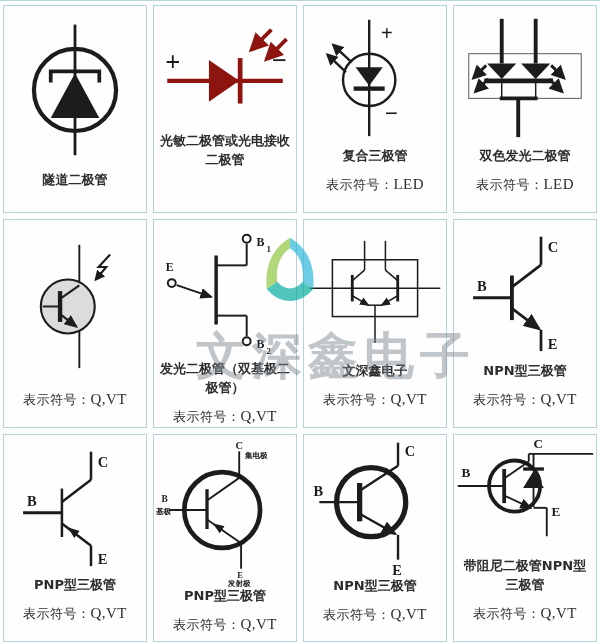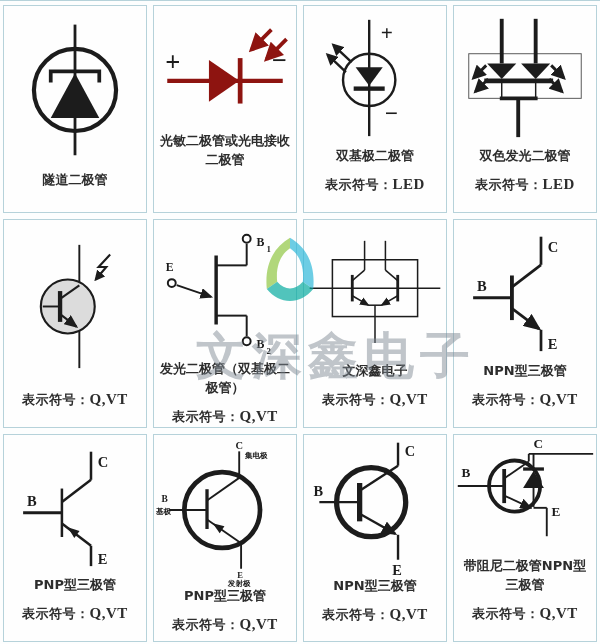--- a/index.html
+++ b/index.html
@@ -38,21 +38,21 @@
     font-size:13px;
     font-weight:700;
     color:#2d2d2d;
     text-align:center;
     line-height:1.45;
     padding:0 5px;
     margin-bottom:10px;
   }
   .designator{
     font-size:13px;
-    font-weight:700;
+    font-weight:400;
     color:#2d2d2d;
     text-align:center;
     margin-bottom:18px;
     letter-spacing:0.5px;
   }
   .designator .val{
     font-size:15px;
     font-family:"Liberation Serif","DejaVu Serif",serif;
   }
   .cell-1 .name{margin-bottom:22px;}
@@ -134,21 +134,21 @@
           <line x1="64" y1="6" x2="64" y2="126" stroke="#1c1c1c" stroke-width="2.5"></line>
           <circle cx="64" cy="68" r="27" fill="none" stroke="#1c1c1c" stroke-width="2.5"></circle>
           <polygon points="50,55 78,55 64,74" fill="#1c1c1c"></polygon>
           <line x1="48" y1="77" x2="80" y2="77" stroke="#1c1c1c" stroke-width="4.5"></line>
           <line x1="46" y1="50" x2="27" y2="32" stroke="#1c1c1c" stroke-width="2.5" marker-end="url(#ah-k)"></line>
           <line x1="40" y1="60" x2="21" y2="42" stroke="#1c1c1c" stroke-width="2.5" marker-end="url(#ah-k)"></line>
           <text x="76" y="27" font-size="22" font-family="'DejaVu Sans',sans-serif">+</text>
           <text x="80" y="110" font-size="24" font-family="'DejaVu Sans',sans-serif">−</text>
         </svg>
       </div>
-      <div class="name">双基极二极管</div>
+      <div class="name">复合三极管</div>
       <div class="designator"><span>表示符号：</span><span class="val">LED</span></div>
     </div>
 
     <div class="cell">
       <div class="symbol">
         <svg width="136" height="128" viewBox="0 0 140 132">
           <rect x="12" y="42" width="116" height="46" fill="none" stroke="#555" stroke-width="1"></rect>
           <line x1="46" y1="6" x2="46" y2="52" stroke="#1c1c1c" stroke-width="4"></line>
           <line x1="81" y1="6" x2="81" y2="52" stroke="#1c1c1c" stroke-width="4"></line>
           <polygon points="31,52 61,52 46,68" fill="#1c1c1c"></polygon>

